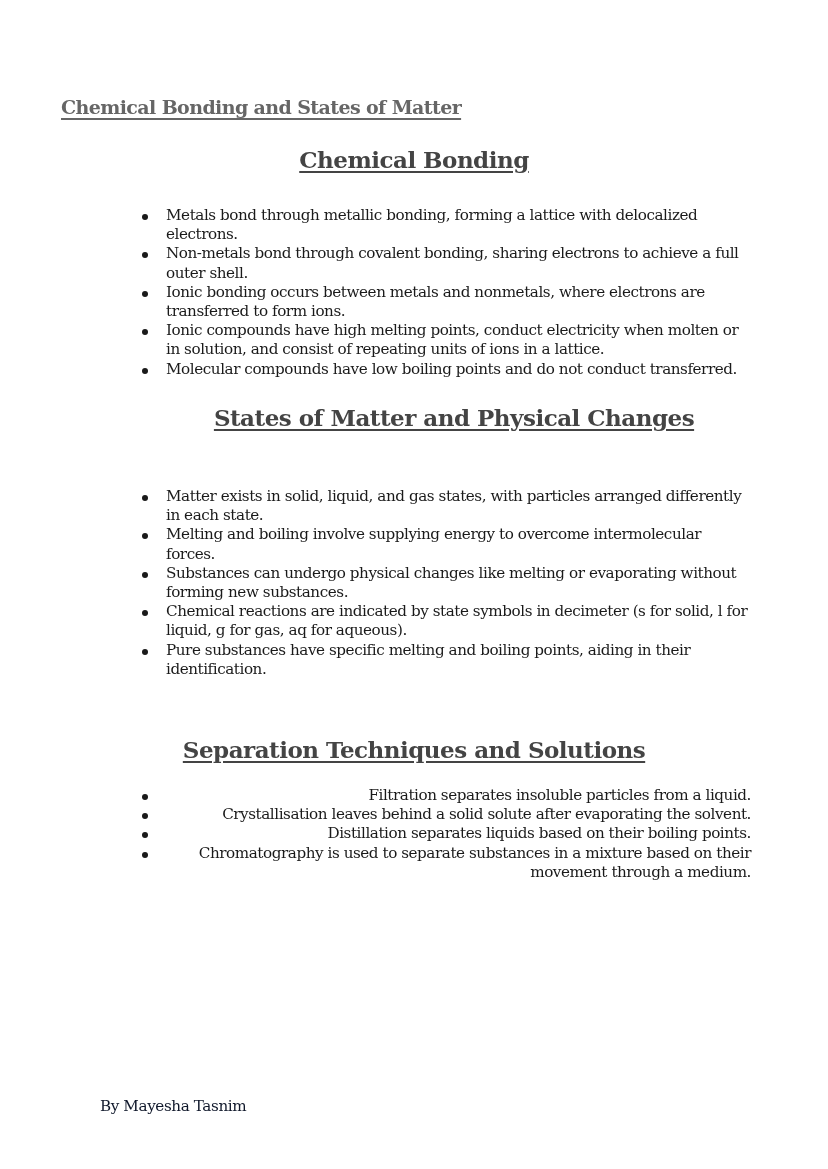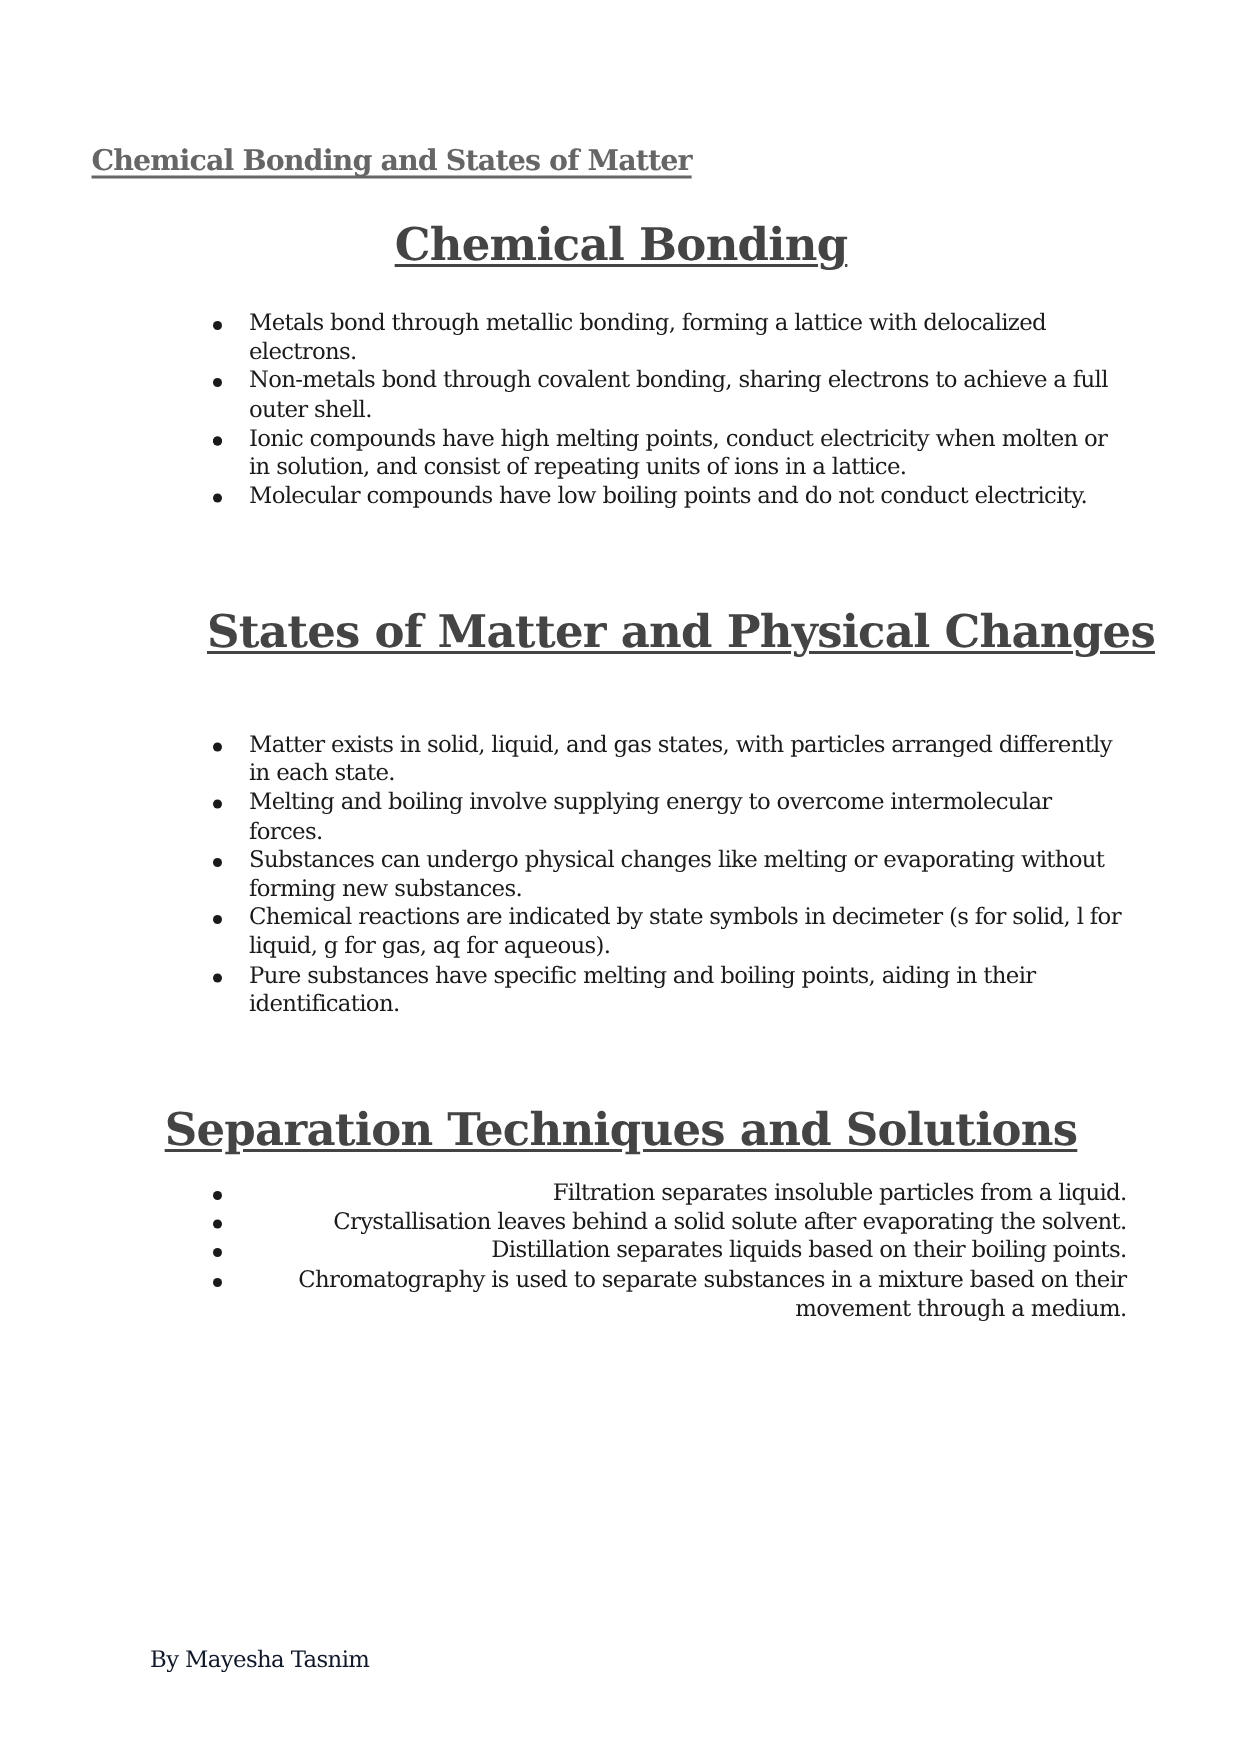--- a/index.html
+++ b/index.html
@@ -31,21 +31,21 @@
       font-family: "DejaVu Serif", serif;
     }
     .section {
       position: absolute;
       left: 0;
       width: 828px;
     }
     .section-title {
       margin: 0;
       text-align: center;
-      font-size: 30px;
+      font-size: 23px;
       font-weight: bold;
       color: #444444;
       text-decoration: underline;
       text-decoration-thickness: 2px;
       text-underline-offset: 3px;
       letter-spacing: -0.5px;
       white-space: nowrap;
       font-family: "DejaVu Serif", serif;
     }
     .bullets {
@@ -88,23 +88,23 @@
 <body>
 
 <h1 class="page-title">Chemical Bonding and States of Matter</h1>
 
 <div class="section" style="top:146px;">
   <h2 class="section-title">Chemical Bonding</h2>
 </div>
 <ul class="bullets" style="top:190px;">
   <li><span class="dot"></span><span>Metals bond through metallic bonding, forming a lattice with delocalized electrons.</span></li>
   <li><span class="dot"></span><span>Non-metals bond through covalent bonding, sharing electrons to achieve a full outer shell.</span></li>
-  <li><span class="dot"></span></li>
+  <li><span class="dot"></span><span>Ionic bonding occurs between metals and nonmetals, where electrons are transferred to form ions.</span></li>
   <li><span class="dot"></span><span>Ionic compounds have high melting points, conduct electricity when molten or in solution, and consist of repeating units of ions in a lattice.</span></li>
-  <li><span class="dot"></span><span>Molecular compounds have low boiling points and do not conduct electricity.</span></li>
+  <li><span class="dot"></span><span>Molecular compounds have low boiling points and do not conduct transferred.</span></li>
 </ul>
 
 <div class="section" style="top:404px;padding-left:40px;">
   <h2 class="section-title">States of Matter and Physical Changes</h2>
 </div>
 <ul class="bullets" style="top:471px;">
   <li><span class="dot"></span><span>Matter exists in solid, liquid, and gas states, with particles arranged differently in each state.</span></li>
   <li><span class="dot"></span><span>Melting and boiling involve supplying energy to overcome intermolecular forces.</span></li>
   <li><span class="dot"></span><span>Substances can undergo physical changes like melting or evaporating without forming new substances.</span></li>
   <li><span class="dot"></span><span>Chemical reactions are indicated by state symbols in decimeter (s for solid, l for liquid, g for gas, aq for aqueous).</span></li>

